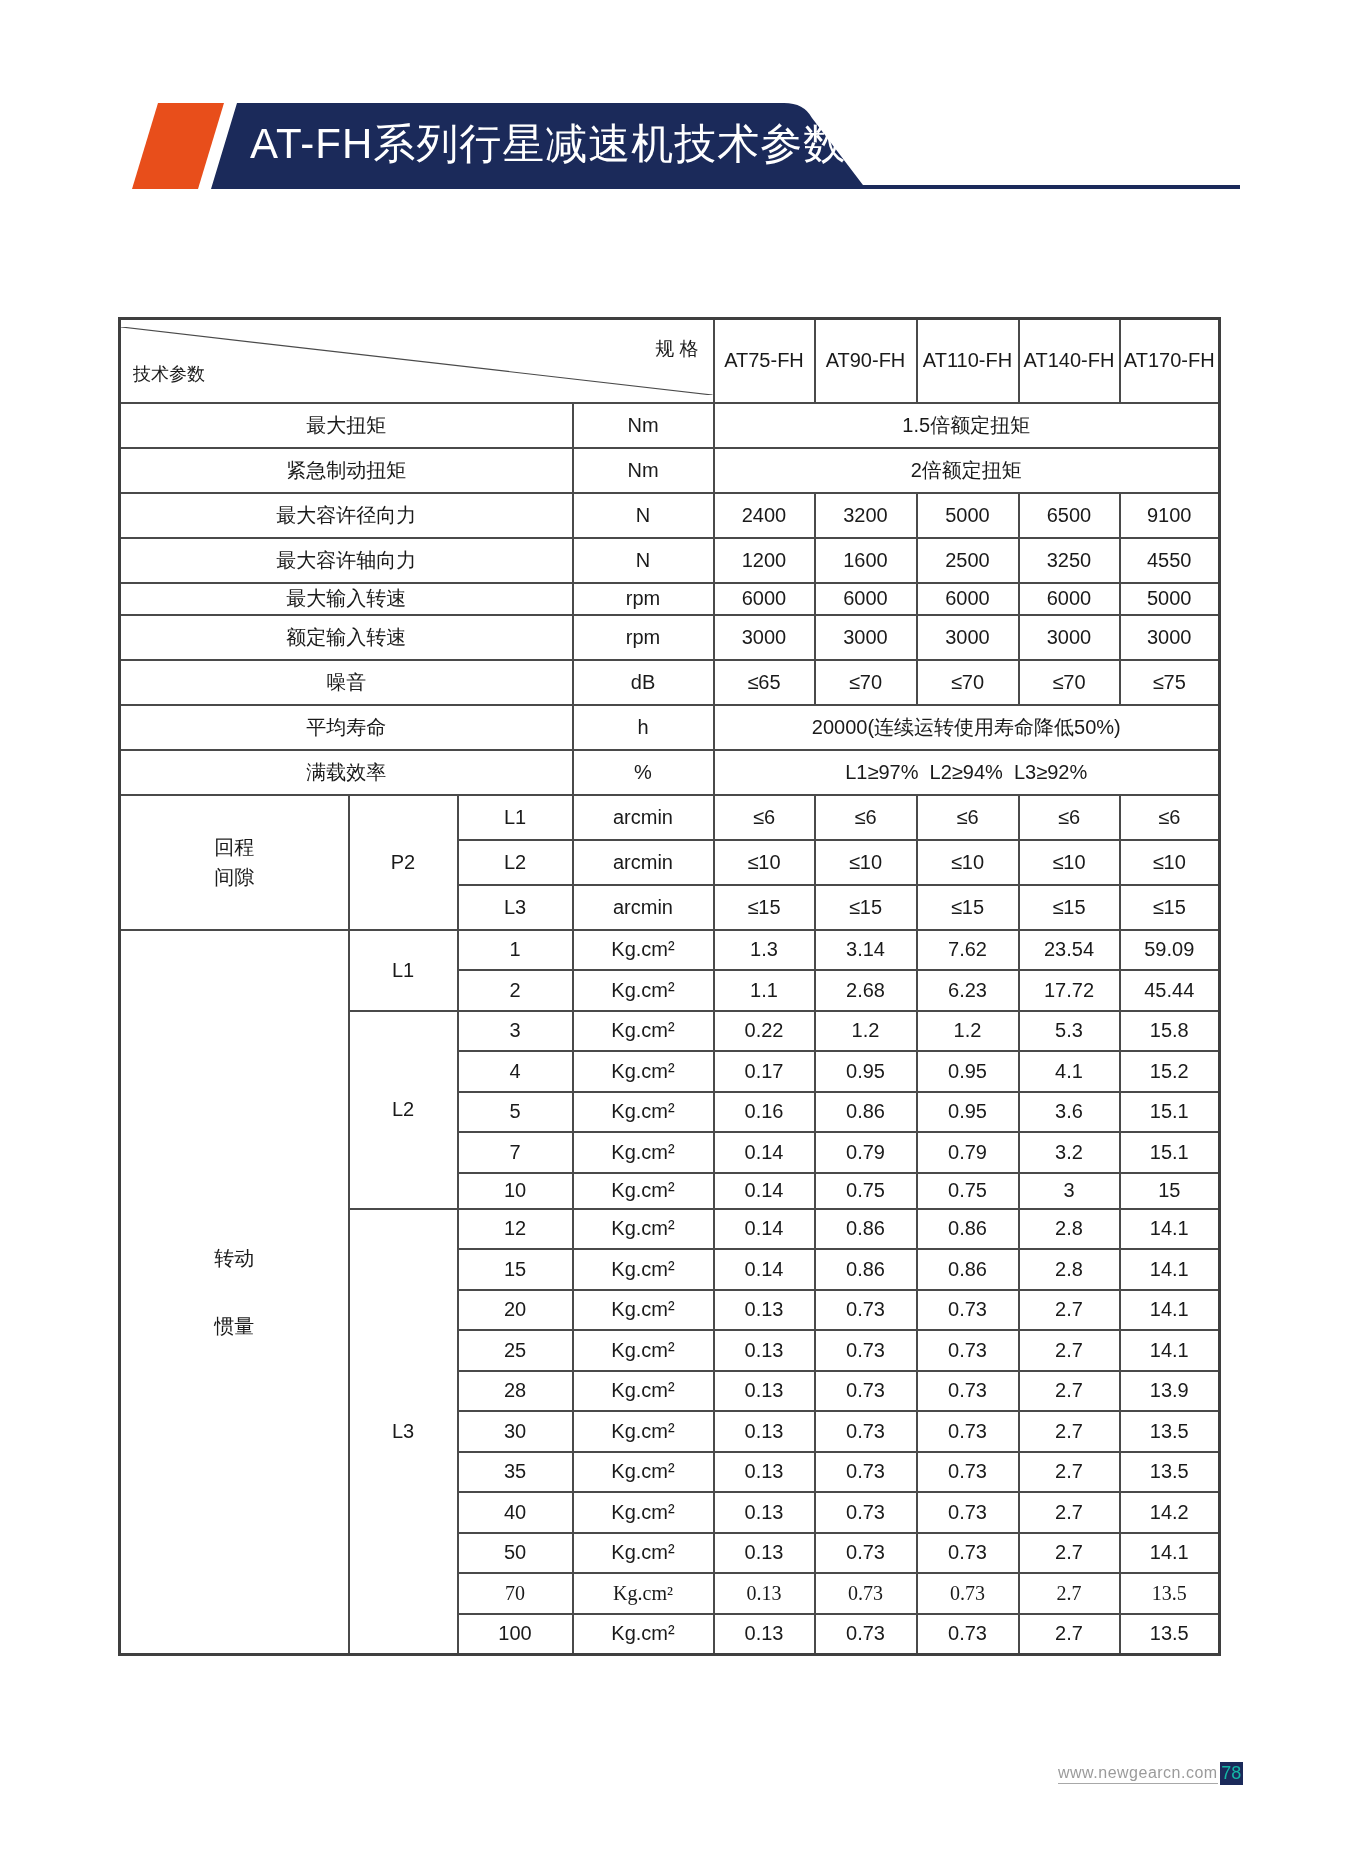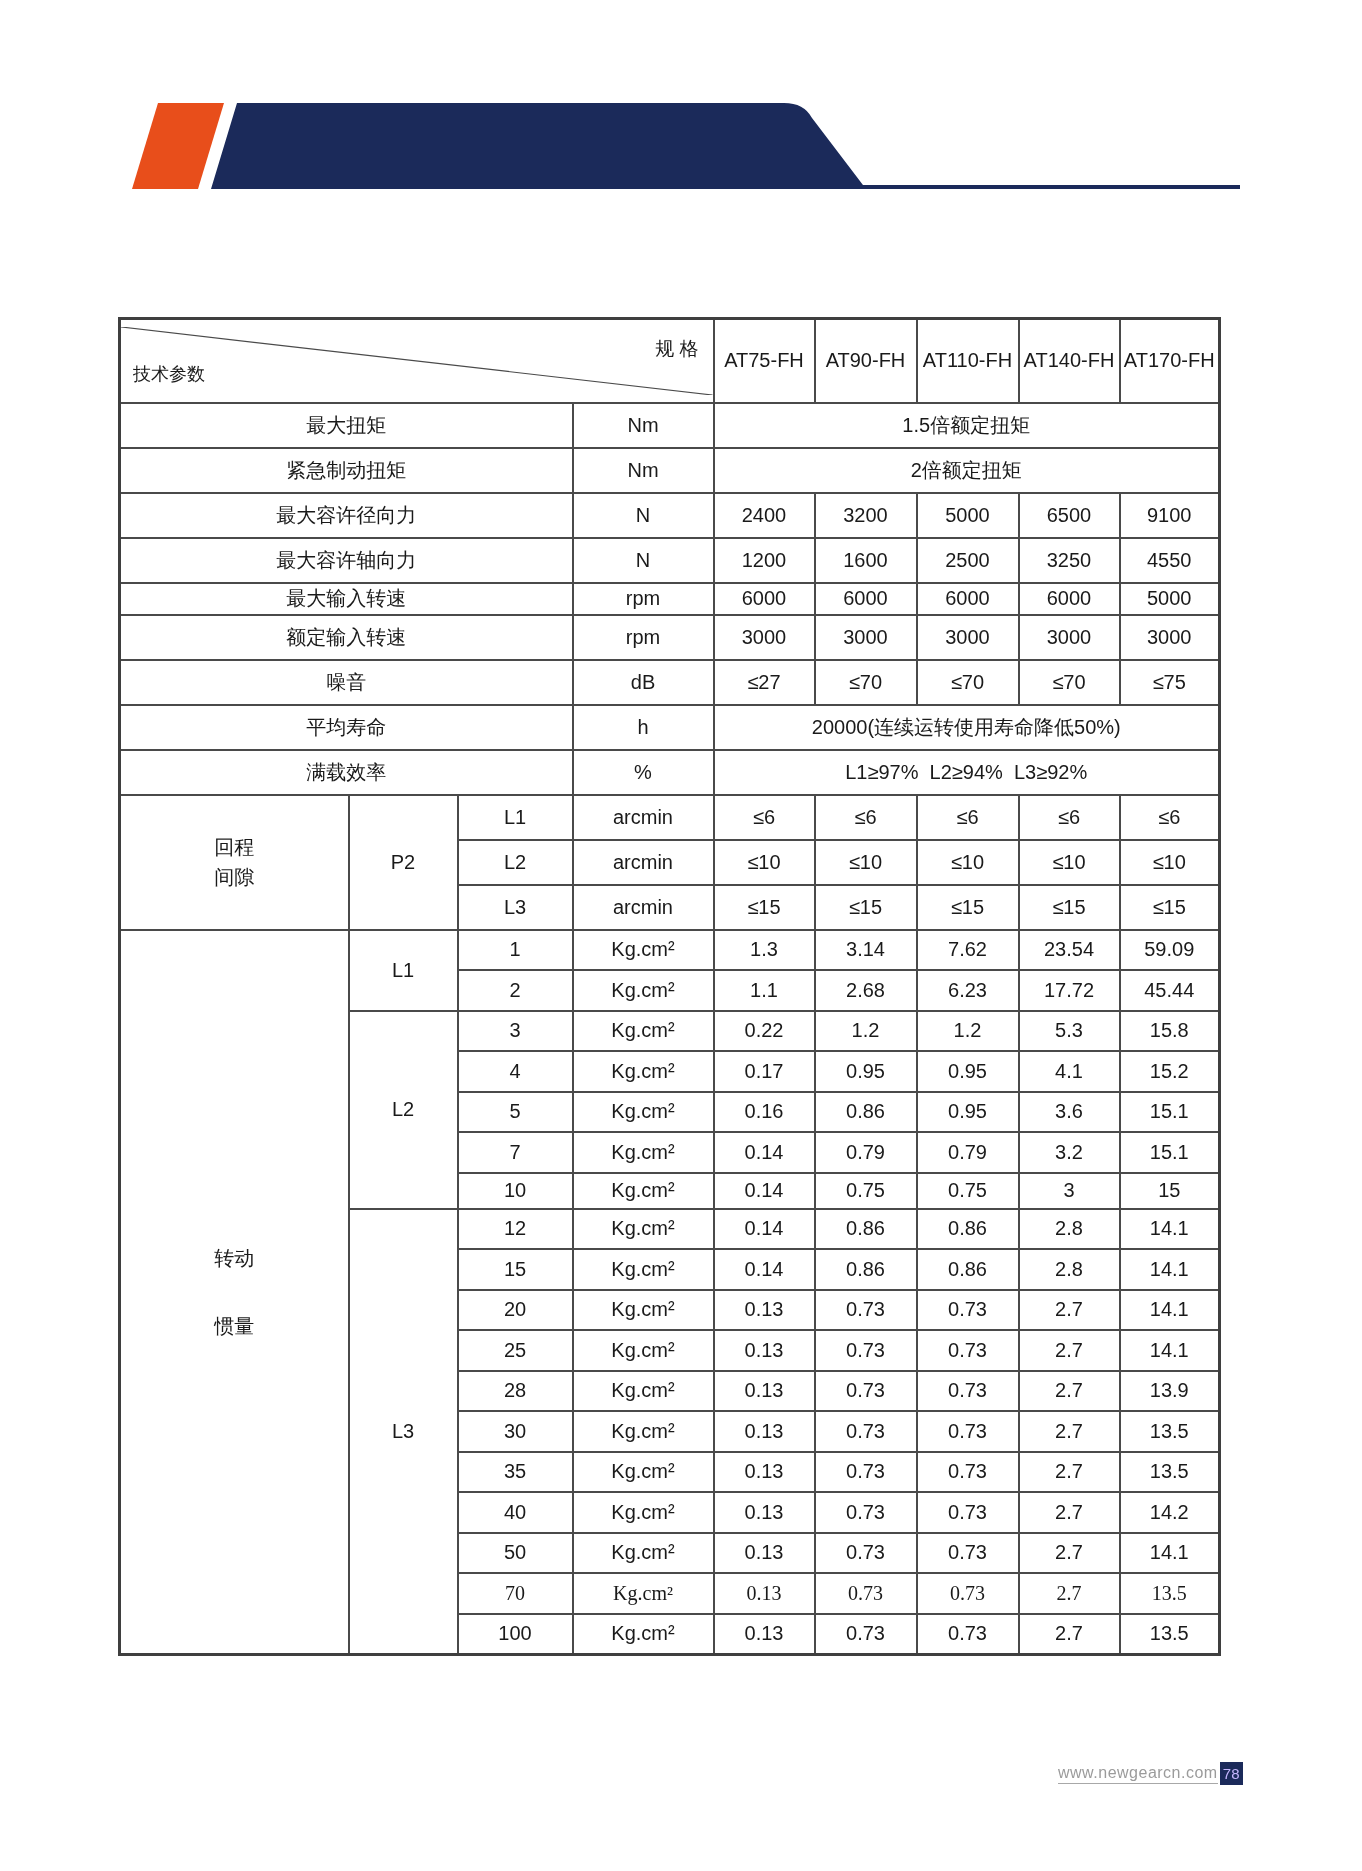--- a/index.html
+++ b/index.html
@@ -29,34 +29,35 @@
   .lbl{font-weight:700;font-size:21px;}
   .g{background:#ebebeb;}
   .spanv{white-space:pre;}
   .grp{background:#ffffff;}
   .lbl2{font-size:20px;white-space:pre-line;line-height:1.5;}
   .tall{line-height:3.4;}
 
   
   .footer{position:absolute;top:1762px;left:1058px;display:flex;align-items:center;gap:2px;}
   .url{font-size:16px;color:#9b9b9b;border-bottom:1px solid #a8a8a8;padding-bottom:1px;letter-spacing:.5px;}
-  .pagenum{display:inline-flex;width:23px;height:23px;background:#1b2a5a;color:#c4b5fd;
-           font-size:15px;align-items:center;justify-content:center;}
+  .pagenum{display:inline-flex;width:23px;height:23px;background:#1b2a5a;color:#14b8a6;
+           font-size:18px;align-items:center;justify-content:center;}
 </style>
 </head>
 <body>
 
 <div class="page">
 
   <svg class="banner-svg" width="1160" height="92" viewBox="0 0 1160 92">
     <polygon points="58,3 124,3 98,89 32,89" fill="#e84e1b"></polygon>
     <path d="M137,3 L684,3 Q704,3 712,18 L766,89 L111,89 Z" fill="#1b2a5a"></path>
     <rect x="762" y="85" width="378" height="4" fill="#1b2a5a"></rect>
   </svg>
 
+  <div class="title">AT-FH系列行星减速机技术参数</div>
 
 
   <table class="spec">
     <colgroup>
       <col style="width:229px">
         <col style="width:109px">
         <col style="width:115px">
         <col style="width:141px">
       <col style="width:101px">
         <col style="width:102px">
@@ -125,21 +126,21 @@
           <td class="unit">rpm</td>
           <td class="val">3000</td>
           <td class="val">3000</td>
           <td class="val">3000</td>
           <td class="val">3000</td>
           <td class="val">3000</td>
         </tr>
         <tr style="height: 45px;">
           <td class="lbl g" colspan="3">噪音</td>
           <td class="unit">dB</td>
-          <td class="val">≤27</td>
+          <td class="val">≤65</td>
           <td class="val">≤70</td>
           <td class="val">≤70</td>
           <td class="val">≤70</td>
           <td class="val">≤75</td>
         </tr>
         <tr style="height: 45px;">
           <td class="lbl" colspan="3">平均寿命</td>
           <td class="unit">h</td>
           <td class="spanv" colspan="5">20000(连续运转使用寿命降低50%)</td>
         </tr>

